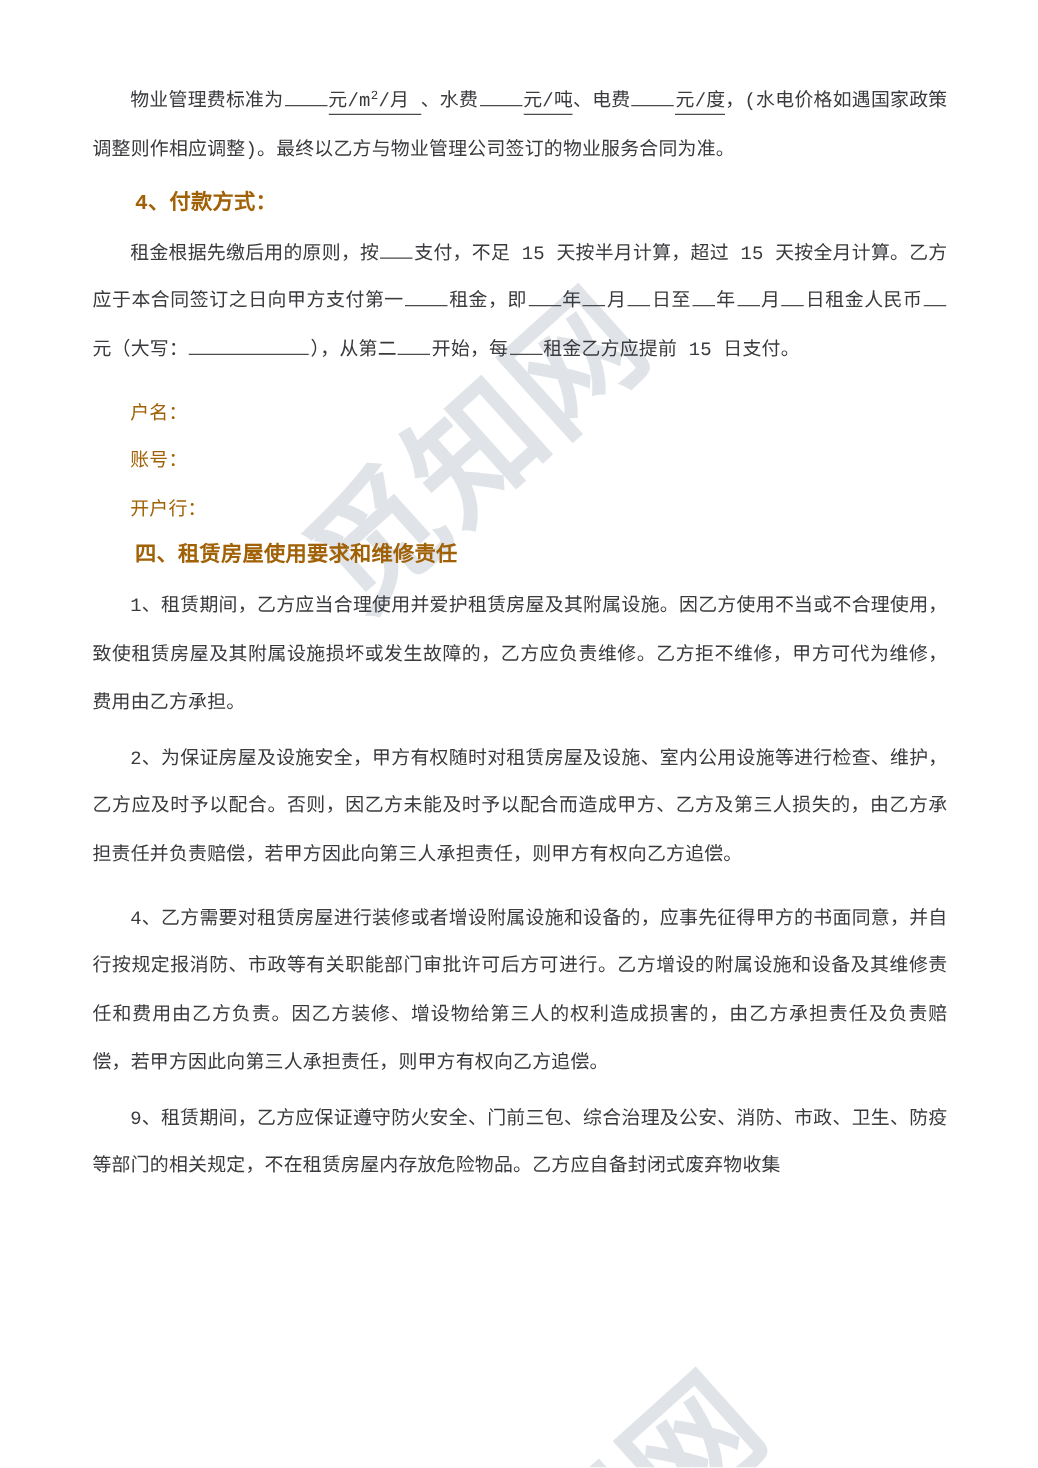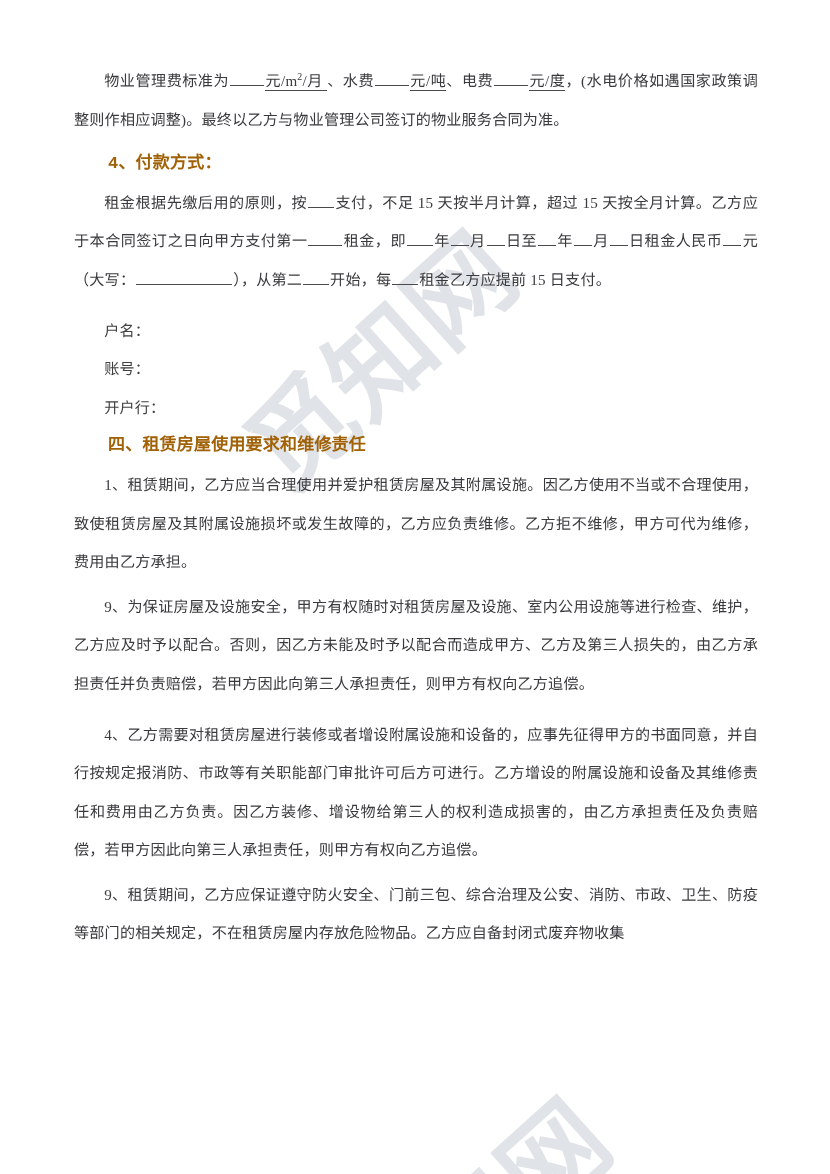--- a/index.html
+++ b/index.html
@@ -64,20 +64,21 @@
   }
 
   p.para {
     margin: 0 0 0 0;
     font-size: 15.1px;
     line-height: 38.6px;
     text-align: justify;
     text-justify: inter-ideograph;
     letter-spacing: 0.2px;
     color: #3a3a3e;
+    font-family: Liberation Mono, monospace;
   }
 
   p.para.indent {
     text-indent: 2em;
   }
 
   p.heading {
     margin: 0;
     font-size: 17px;
     line-height: 38.6px;
@@ -87,21 +88,21 @@
     color: #a16207;
     font-family: Liberation Mono, monospace;
   }
 
   p.field {
     margin: 0;
     font-size: 15.1px;
     line-height: 38.6px;
     text-indent: 2em;
     letter-spacing: 0.2px;
-    color: #404040;
+    color: #a16207;
   }
 
   .gap-sm { height: 6px; }
 
   
   .blank {
     display: inline-block;
     border-bottom: 1px solid #4a4a4e;
     vertical-align: baseline;
     height: 1.05em;
@@ -150,21 +151,21 @@
     <div class="gap-sm"></div>
 
     <p class="field">户名：</p>
     <p class="field">账号：</p>
     <p class="field">开户行：</p>
 
     <p class="heading">四、租赁房屋使用要求和维修责任</p>
 
     <p class="para indent">1、租赁期间，乙方应当合理使用并爱护租赁房屋及其附属设施。因乙方使用不当或不合理使用，致使租赁房屋及其附属设施损坏或发生故障的，乙方应负责维修。乙方拒不维修，甲方可代为维修，费用由乙方承担。</p>
     <div class="gap-sm"></div>
-    <p class="para indent">9、为保证房屋及设施安全，甲方有权随时对租赁房屋及设施、室内公用设施等进行检查、维护，乙方应及时予以配合。否则，因乙方未能及时予以配合而造成甲方、乙方及第三人损失的，由乙方承担责任并负责赔偿，若甲方因此向第三人承担责任，则甲方有权向乙方追偿。</p>
+    <p class="para indent">2、为保证房屋及设施安全，甲方有权随时对租赁房屋及设施、室内公用设施等进行检查、维护，乙方应及时予以配合。否则，因乙方未能及时予以配合而造成甲方、乙方及第三人损失的，由乙方承担责任并负责赔偿，若甲方因此向第三人承担责任，则甲方有权向乙方追偿。</p>
     <div class="gap-sm"></div>
     <div class="gap-sm"></div>
     <p class="para indent">4、乙方需要对租赁房屋进行装修或者增设附属设施和设备的，应事先征得甲方的书面同意，并自行按规定报消防、市政等有关职能部门审批许可后方可进行。乙方增设的附属设施和设备及其维修责任和费用由乙方负责。因乙方装修、增设物给第三人的权利造成损害的，由乙方承担责任及负责赔偿，若甲方因此向第三人承担责任，则甲方有权向乙方追偿。</p>
     <div class="gap-sm"></div>
     <p class="para indent">9、租赁期间，乙方应保证遵守防火安全、门前三包、综合治理及公安、消防、市政、卫生、防疫等部门的相关规定，不在租赁房屋内存放危险物品。乙方应自备封闭式废弃物收集</p>
 
   </div>
 </div>
 
 </body></html>

